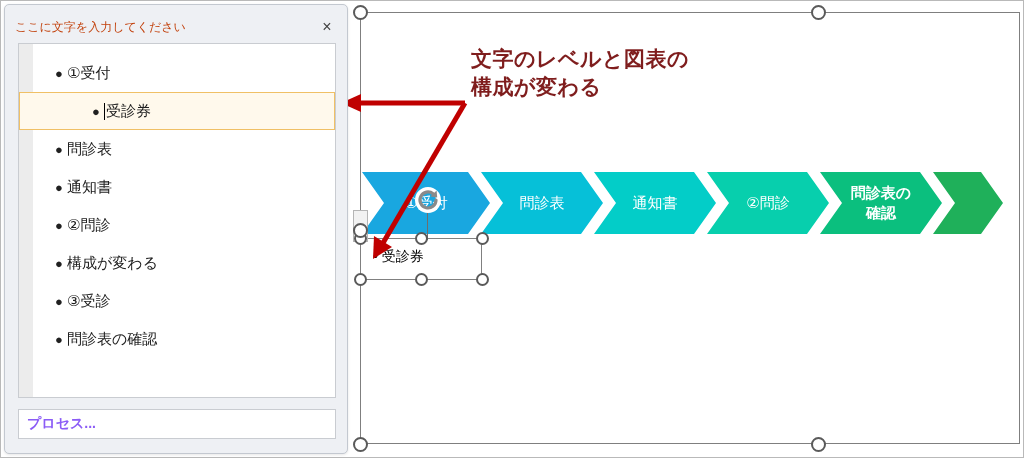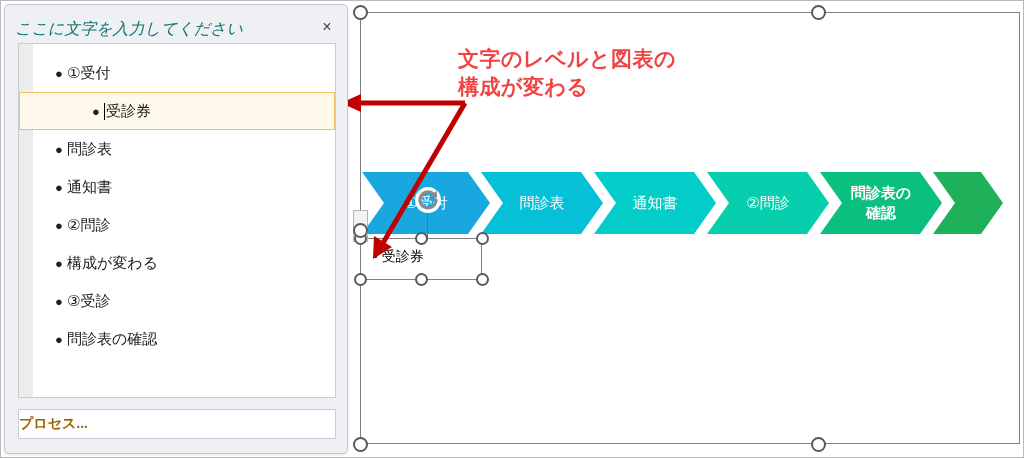--- a/index.html
+++ b/index.html
@@ -121,24 +121,24 @@
     border: 1px solid #b5b5b5;
     box-sizing: border-box;
     display: flex; align-items: center; justify-content: center;
     font-size: 11px; color: #707070;
     z-index: 31;
   }
 
   
   .annot-text {
     position: absolute;
-    left: 458px; top: 45px;
+    left: 471px; top: 45px;
     font-size: 21px;
     font-weight: bold;
-    color: #ef4444;
+    color: #7f1d1d;
     line-height: 1.32;
     letter-spacing: 0.5px;
     white-space: pre-line;
     z-index: 45;
   }
   .annot-svg {
     position: absolute;
     left: 0; top: 0;
     width: 1024px; height: 458px;
     z-index: 44;
@@ -153,24 +153,23 @@
     background: #eef0f4;
     border: 1px solid #c3c8d0;
     border-radius: 5px;
     box-sizing: border-box;
     box-shadow: 0 1px 3px rgba(0,0,0,0.10);
     z-index: 50;
   }
   .tp-title {
     position: absolute;
     left: 10px; top: 14px;
-    font-size: 16px;
-    color: #0f766e;
+    font-size: 12px;
+    color: #c2410c;
     white-space: nowrap;
-    font-style: italic;
   }
   .tp-close {
     position: absolute;
     right: 10px; top: 12px;
     width: 20px; height: 20px;
     display: flex; align-items: center; justify-content: center;
     font-size: 16px;
     color: #444444;
     cursor: default;
   }
@@ -229,23 +228,23 @@
     vertical-align: middle;
   }
   .tp-footer {
     position: absolute;
     left: 13px; bottom: 14px;
     width: 318px; height: 30px;
     background: #ffffff;
     border: 1px solid #c9ccd1;
     box-sizing: border-box;
     display: flex; align-items: center;
-    padding-left: 0;
+    padding-left: 8px;
     font-size: 14px;
-    color: #a16207;
+    color: #8b5cf6;
     font-weight: bold;
   }
 </style>
 </head>
 <body>
 
 <div id="root">
 
   <div class="slide-border"></div>
 

